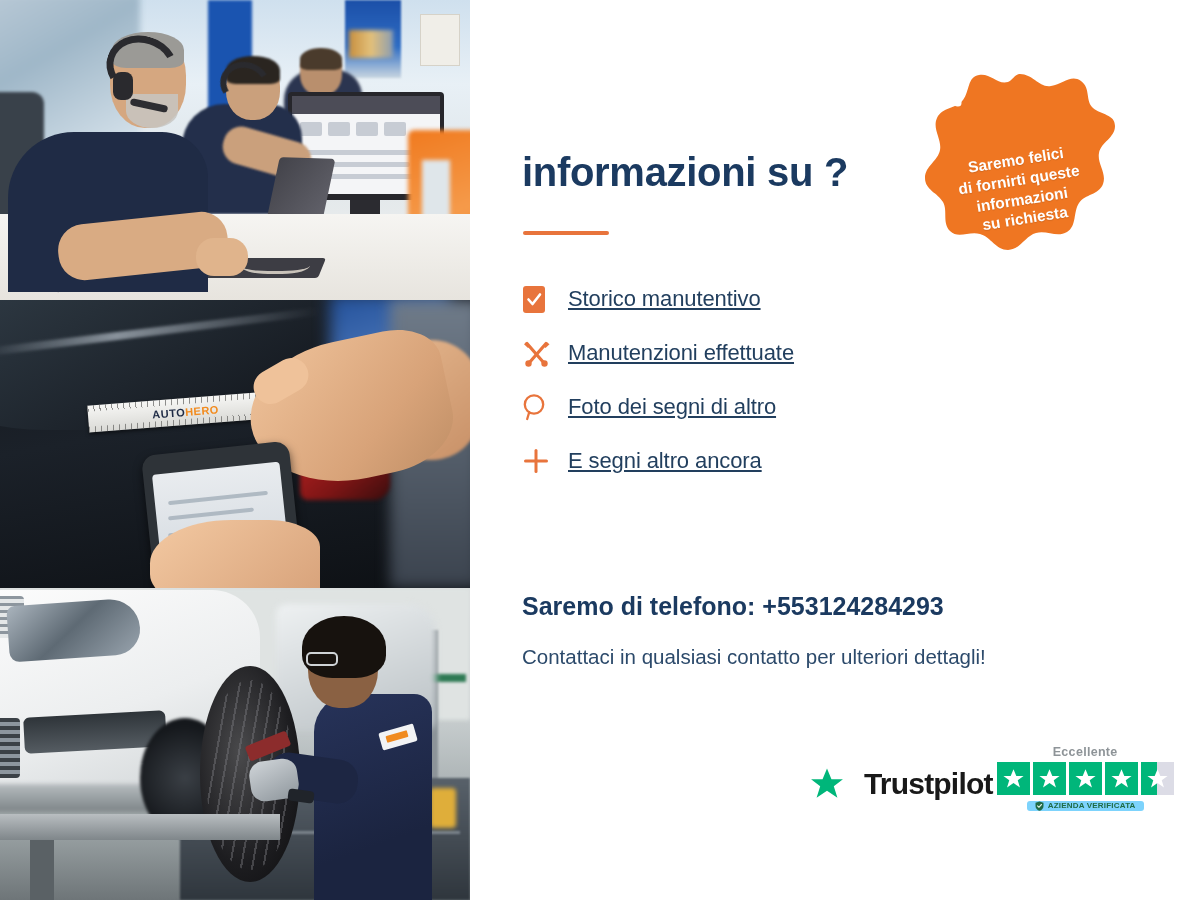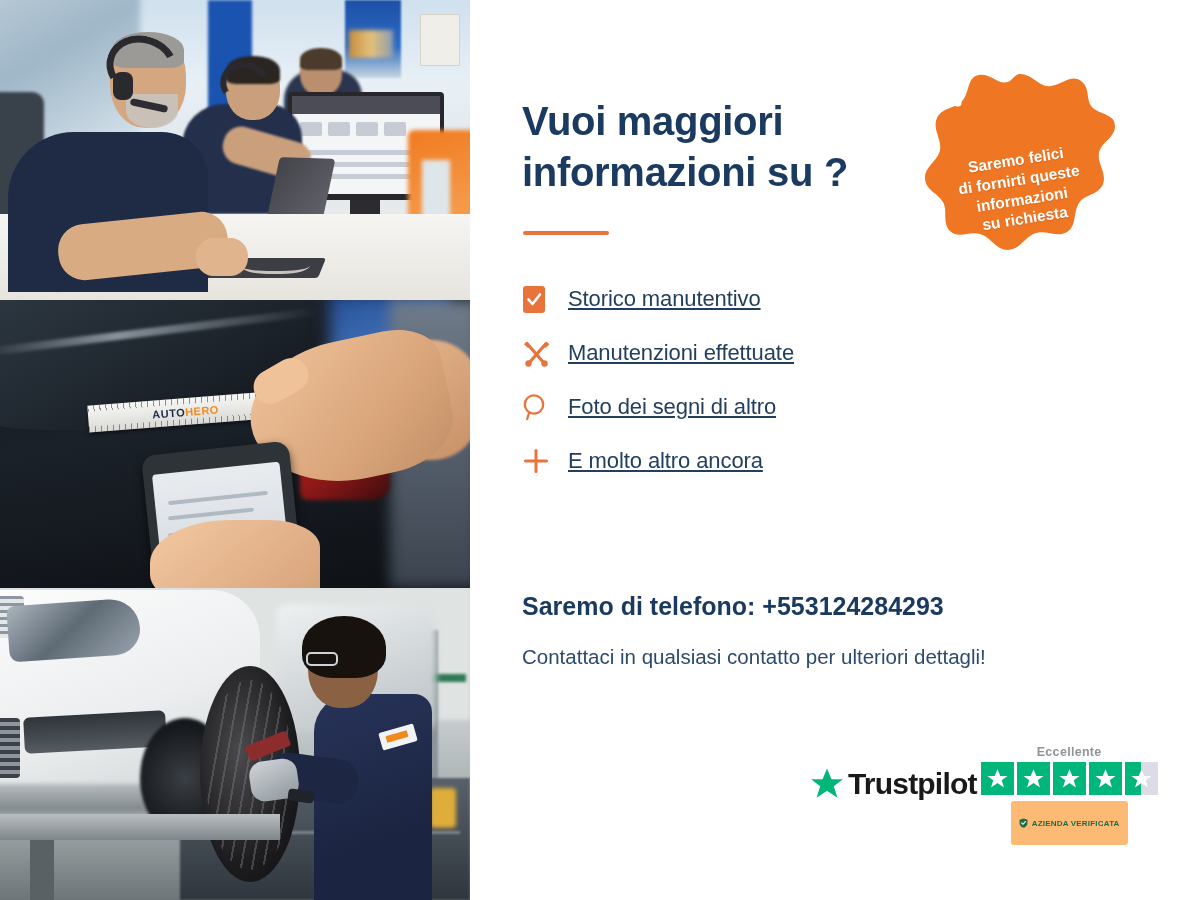--- a/index.html
+++ b/index.html
@@ -524,21 +524,21 @@
     display: flex;
     align-items: center;
     margin-top: 22px;
   }
   .tp-star-logo { width: 34px; height: 34px; }
   .tp-name {
     font-size: 30px;
     font-weight: bold;
     color: #191919;
     letter-spacing: -0.8px;
-    margin-left: 4px;
+    margin-left: 20px;
   }
   .tp-rating {
     margin-left: 4px;
     display: flex;
     flex-direction: column;
     align-items: center;
   }
   .tp-eccellente {
     font-size: 12.5px;
     font-weight: bold;
@@ -554,25 +554,25 @@
     position: relative;
   }
   .tp-star-box.half { background: #dcdce6; }
   .tp-star-box.half::before {
     content: ""; position: absolute; left: 0; top: 0;
     width: 50%; height: 100%; background: #00b67a;
   }
   .tp-star-box svg { position: relative; z-index: 2; }
   .tp-verified {
     margin-top: 6px;
-    background: #fdba74;
+    background: #7dd3fc;
     border-radius: 3px;
-    padding: 17px 8px;
+    padding: 0 8px;
     display: flex;
-    align-items: center;
+    align-items: flex-start;
     gap: 4px;
   }
   .tp-verified-text {
     font-size: 8px;
     font-weight: bold;
     color: #1f6b45;
     letter-spacing: .2px;
   }
 </style>
 </head>
@@ -695,21 +695,21 @@
     <div class="p3-tool"></div>
     <div class="p3-m-arm"></div>
     <div class="p3-m-glove"></div>
     <div class="p3-m-watch"></div>
   </div>
 </div>
 
 <div class="content">
 
   <h1 class="headline">
-    <span>Vuoi maggiori</span><br>
+    <br>
     <span>informazioni su ?</span>
   </h1>
 
   <div class="divider"></div>
 
   <div class="badge">
     <svg viewBox="0 0 190 222">
       <path fill="#ef7622" d="
         M95 2
         C108 2 114 16 126 14
@@ -789,21 +789,21 @@
 
     <li class="feature">
       <span class="feature-icon">
         <svg width="28" height="28" viewBox="0 0 28 28">
           <g stroke="#e8743c" stroke-width="3" stroke-linecap="round">
             <path d="M14 3.5 L14 24.5"></path>
             <path d="M3.5 14 L24.5 14"></path>
           </g>
         </svg>
       </span>
-      <span class="feature-label">E molto altro ancora</span>
+      <span class="feature-label">E segni altro ancora</span>
     </li>
   </ul>
 
   <div class="phone-line">
     <span>Saremo di telefono:</span>
     <span>+553124284293</span>
   </div>
   <div class="sub-line-1">Contattaci in qualsiasi contatto per ulteriori dettagli!</div>
 
   <div class="trustpilot">

